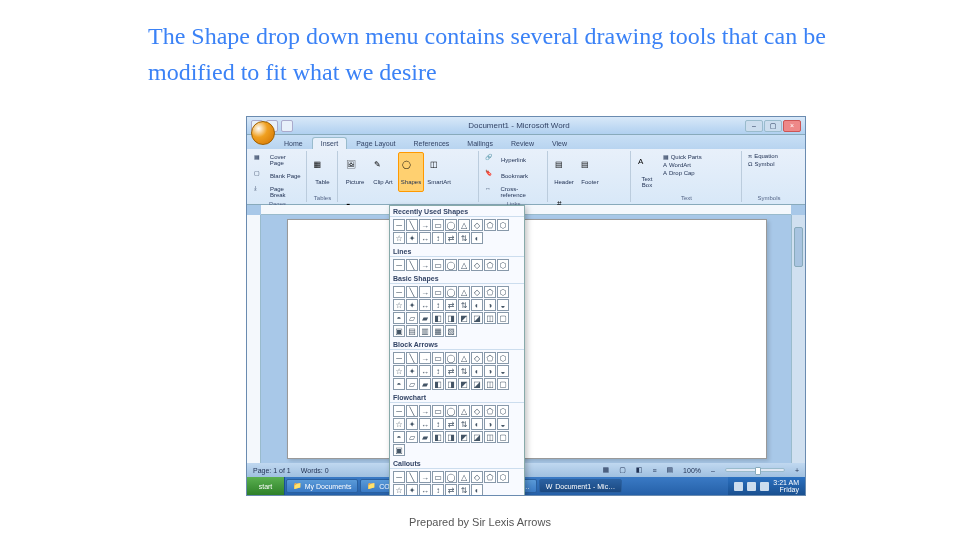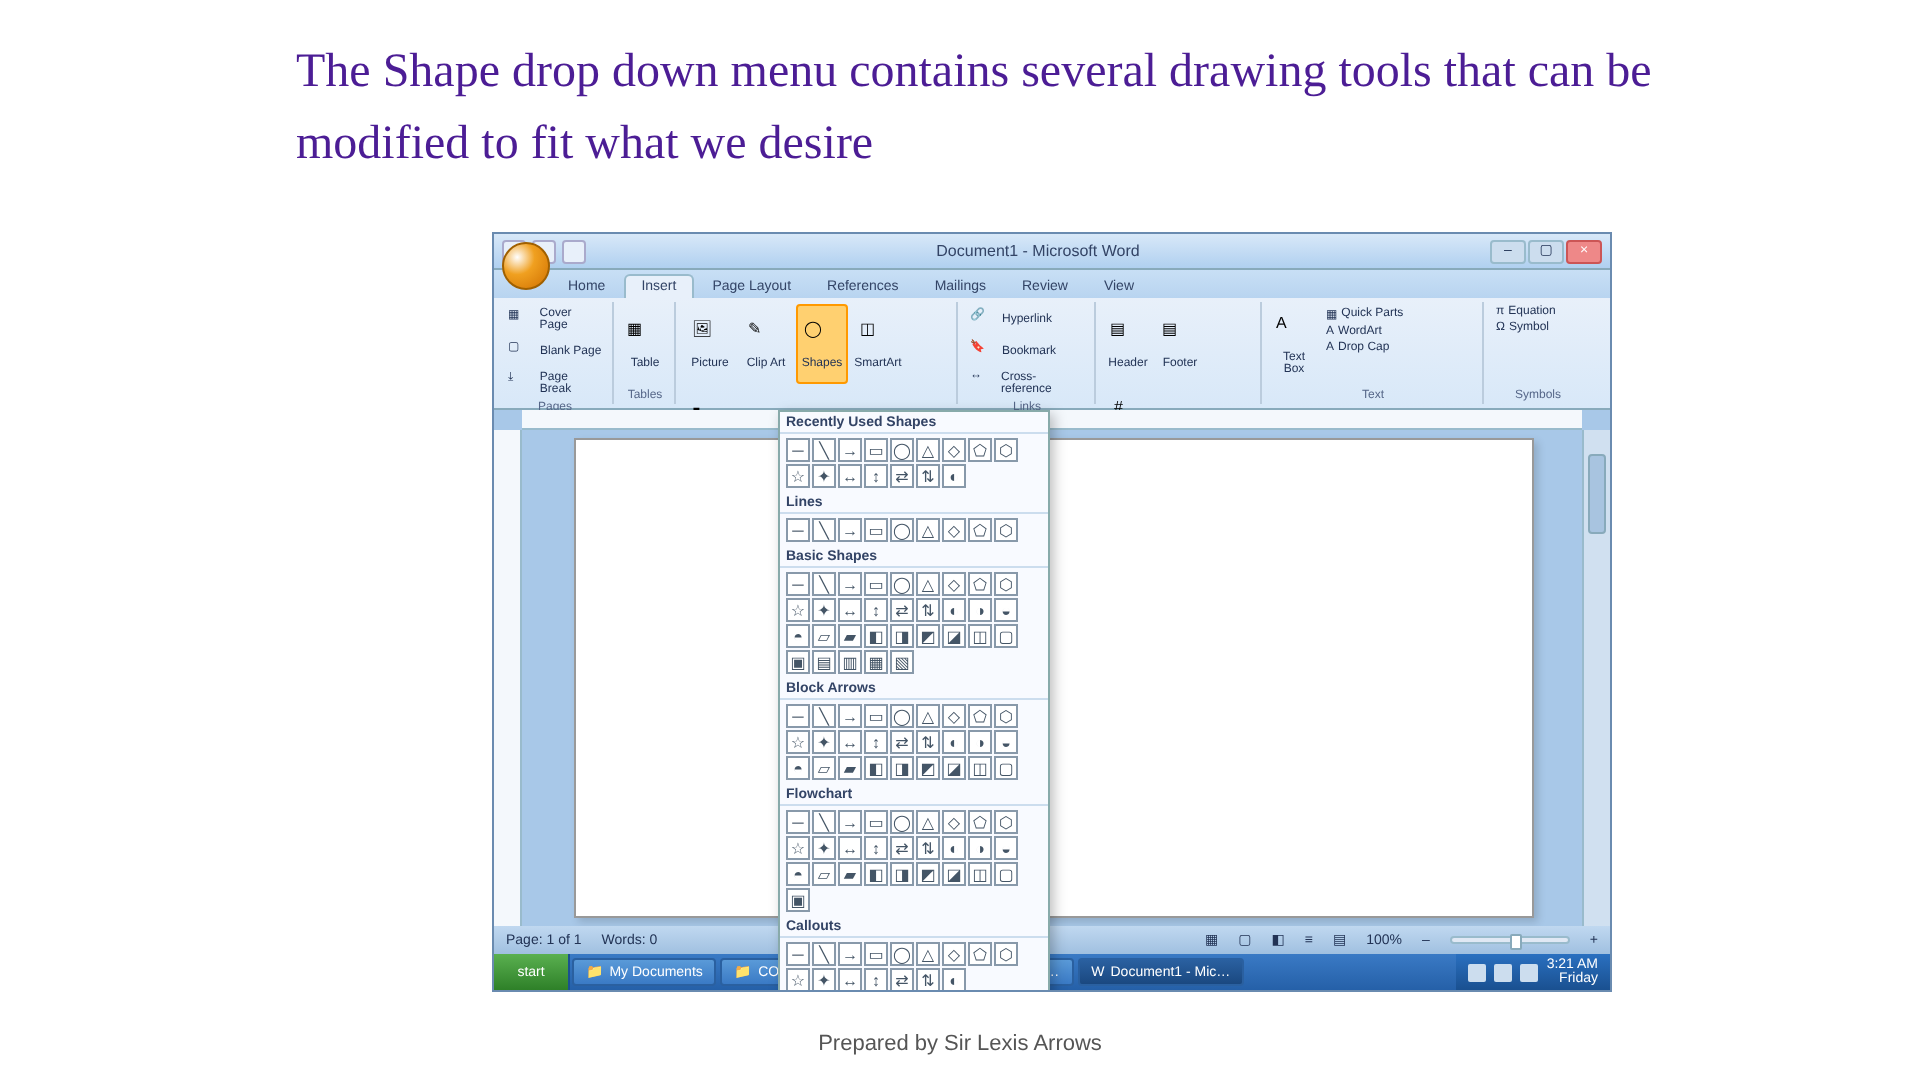--- a/index.html
+++ b/index.html
@@ -6,21 +6,21 @@
   body { width: 960px; height: 540px; background: #fff; font-family: Arial, sans-serif; position: relative; }
   
   .slide-text {
     position: absolute;
     top: 18px;
     left: 148px;
     width: 680px;
     font-family: Georgia, 'Times New Roman', serif;
     font-size: 24px;
     line-height: 1.5;
-    color: #4c1d95;
+    color: #3b82f6;
   }
   
   .footer-text {
     position: absolute;
     bottom: 12px;
     left: 0;
     width: 960px;
     text-align: center;
     font-size: 11px;
     color: #555;

